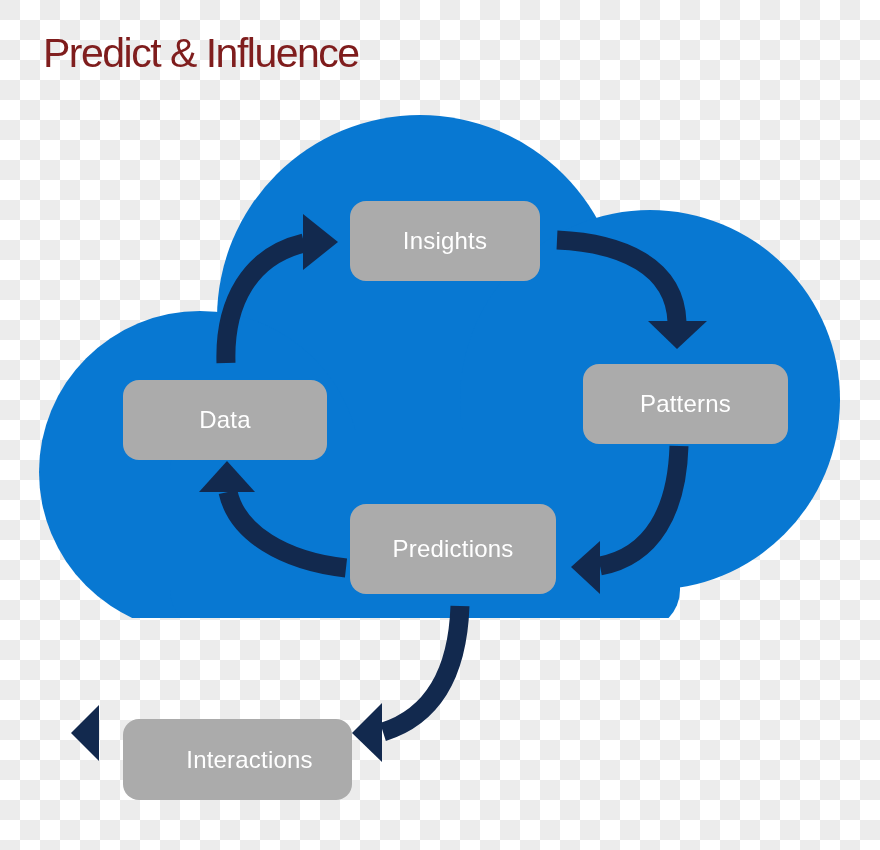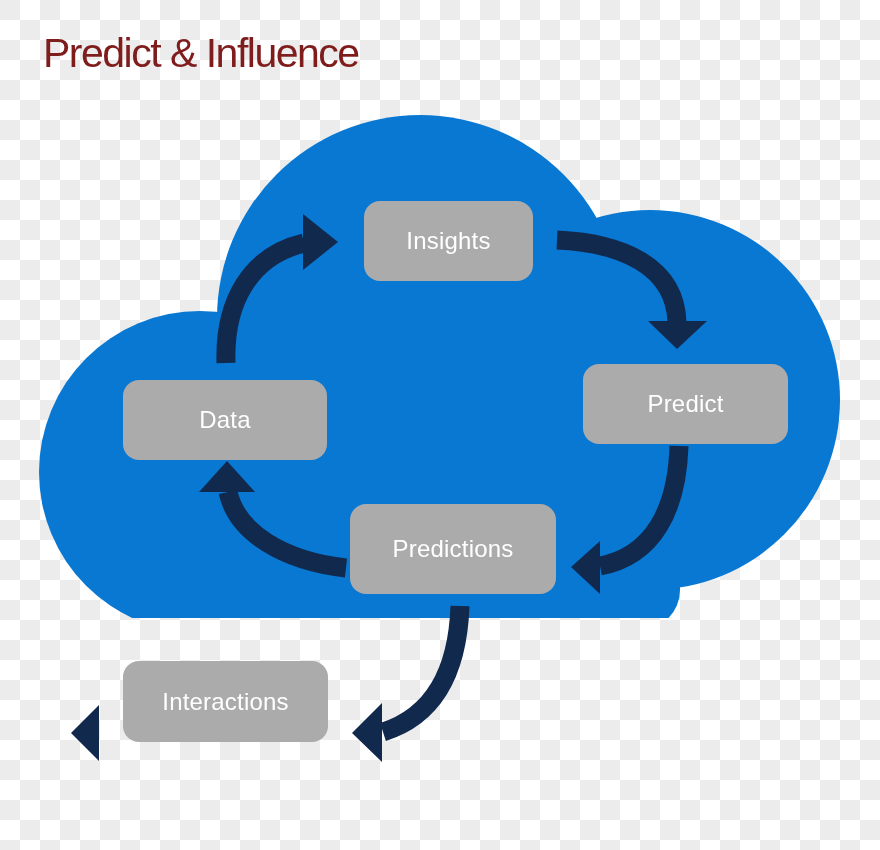--- a/index.html
+++ b/index.html
@@ -16,25 +16,25 @@
     font-size:41px;font-weight:300;letter-spacing:-1.5px;
     color:#7f1d1d;white-space:nowrap;
   }
   svg.diagram-layer{position:absolute;left:0;top:0;z-index:1;}
   .node{
     position:absolute;z-index:2;
     background:#ABABAB;border-radius:16px;
     display:flex;align-items:center;justify-content:center;
     color:#ffffff;font-size:24px;font-weight:400;letter-spacing:0.2px;
   }
-  #node-insights     {left:350px;top:201px;width:169px;height:80px;margin-left:14px;}
+  #node-insights     {left:350px;top:201px;width:190px;height:80px;}
   #node-data         {left:123px;top:380px;width:204px;height:80px;}
   #node-patterns     {left:583px;top:364px;width:205px;height:80px;}
   #node-predictions  {left:350px;top:504px;width:206px;height:90px;text-align:right;}
-  #node-interactions {left:123px;top:661px;width:205px;height:81px;}
+  #node-interactions {left:123px;top:719px;width:205px;height:81px;padding-left:24px;}
 </style>
 </head>
 <body>
 
 <div class="page-title">Predict &amp; Influence</div>
 
 <svg class="diagram-layer" width="880" height="850" viewBox="0 0 880 850">
   <defs>
     <clipPath id="cloudClip">
         <rect x="0" y="0" width="880" height="618"></rect>
@@ -73,21 +73,21 @@
     <polygon points="382,703 382,762 352,733" fill="#12294E"></polygon>
   </g>
 
   <polygon points="99,705 99,761 71,733" fill="#12294E"></polygon>
 </svg>
 
 <div class="node" id="node-insights">
   <span>Insights</span>
 </div>
 <div class="node" id="node-patterns">
-  <span>Predict</span>
+  <span>Patterns</span>
 </div>
 <div class="node" id="node-predictions">
   <span>Predictions</span>
 </div>
 <div class="node" id="node-data">
   <span>Data</span>
 </div>
 <div class="node" id="node-interactions">
   <span>Interactions</span>
 </div>

